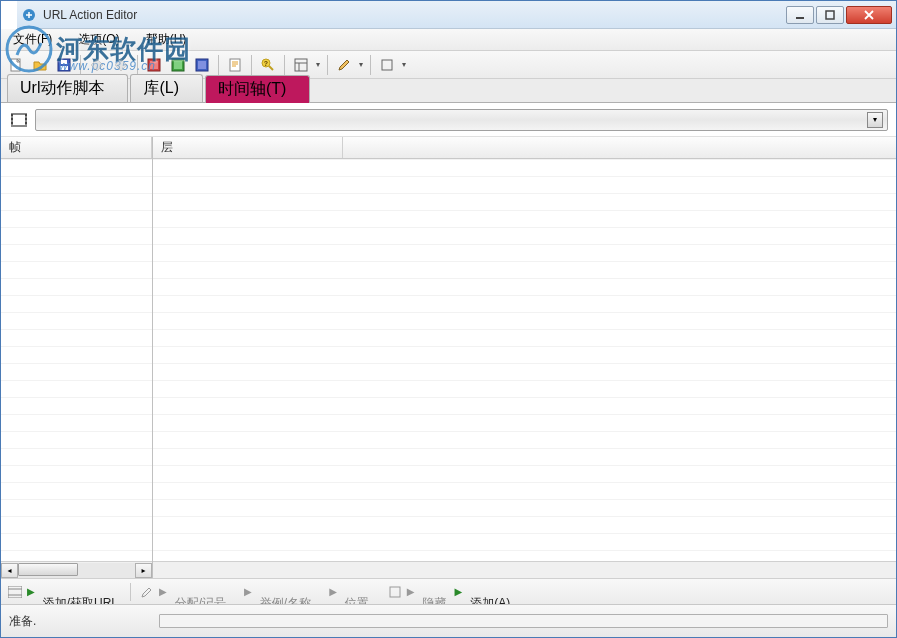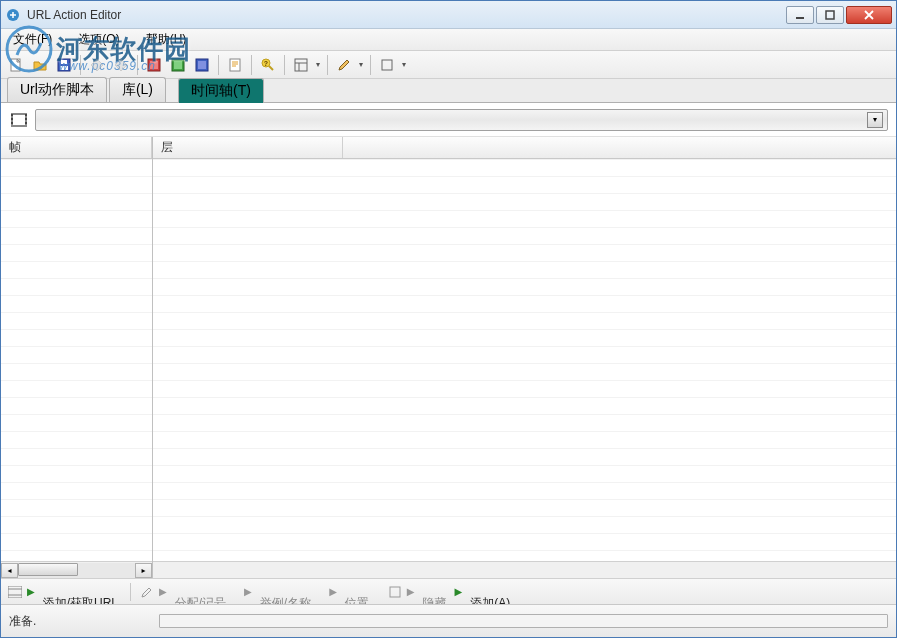--- a/index.html
+++ b/index.html
@@ -1,42 +1,42 @@
 <!DOCTYPE html>
 <html><head>
 <meta charset="utf-8">
 <style>
 * { box-sizing: border-box; margin: 0; padding: 0; }
 body { font-family: "Microsoft YaHei", "SimSun", Tahoma, sans-serif; font-size: 12px; background: #fff; overflow: hidden; }
 
 .window { width: 897px; height: 638px; border: 1px solid #4a7ab5; background: #fff; display: flex; flex-direction: column; position: relative; }
 
 
-.titlebar { height: 28px; background: linear-gradient(#e8f0f8,#d4e4f4); display: flex; align-items: center; padding: 0 4px; border-bottom: 1px solid #b8c8d8; }
+.titlebar { height: 28px; background: linear-gradient(#e8f0f8,#d4e4f4); display: flex; align-items: center; padding: 0 4px; border-bottom: 1px solid #b8c8d8; margin-left: 16px; }
 .titlebar .app-icon { width: 16px; height: 16px; margin-right: 6px; display:flex;align-items:center;justify-content:center; }
 .titlebar .title { flex: 1; color: #333; font-size: 12px; }
 .winbtns { display: flex; gap: 2px; }
 .winbtn { width: 28px; height: 18px; border: 1px solid #8a9cb0; background: linear-gradient(#f8fafc,#e0e8f0); border-radius: 2px; display:flex;align-items:center;justify-content:center;font-size:10px;color:#444;cursor:pointer; }
 .winbtn.close { background: linear-gradient(#f08070,#d04030); color:#fff; border-color:#a03020; width:46px; }
 
 
 .menubar { height: 22px; background: linear-gradient(#f8f8f8,#ececec); display:flex; align-items:center; padding: 0 6px; gap: 14px; border-bottom:1px solid #d0d0d0; }
 .menubar .menuitem { padding: 2px 6px; cursor:pointer; }
 
 
 .toolbar { height: 28px; background: linear-gradient(#f8f8f8,#ececec); display:flex; align-items:center; padding: 0 4px; gap: 2px; border-bottom:1px solid #d0d0d0; }
 .tbtn { width: 22px; height: 22px; display:flex;align-items:center;justify-content:center; cursor:pointer; border:1px solid transparent; border-radius:2px; }
 .tbtn.disabled { opacity:0.4; cursor:default; }
 .tsep { width:1px; height:20px; background:#c0c0c0; margin:0 3px; }
 .dropdown-arrow { width:8px;height:22px;display:flex;align-items:center;justify-content:center;font-size:8px;color:#555;cursor:pointer; }
 
 
 .tabs { height: 24px; background:#ececec; display:flex; align-items:flex-end; padding: 0 6px; border-bottom:1px solid #b0b0b0; }
-.tab { padding: 3px 12px 3px 12px; border:1px solid #b0b0b0; border-bottom:none; background:linear-gradient(#f0f0f0,#e0e0e0); margin-right:2px; cursor:pointer; border-radius:3px 3px 0 0; font-size:14px; }
-.tab.active { background:#0f766e; position:relative; top:1px;margin-left:10px; }
+.tab { padding: 3px 23px 3px 12px; border:1px solid #b0b0b0; border-bottom:none; background:linear-gradient(#f0f0f0,#e0e0e0); margin-right:2px; cursor:pointer; border-radius:3px 3px 0 0; font-size:16px; }
+.tab.active { background:#be185d; position:relative; top:1px; }
 
 
 .comborow { height: 34px; background:#fff; display:flex; align-items:center; padding: 4px 8px; gap:6px; border-bottom:1px solid #e0e0e0; }
 .small-icon { width:20px; height:20px; display:flex;align-items:center;justify-content:center; }
 .combo { flex:1; height:22px; border:1px solid #a0a0a0; background:linear-gradient(#f4f4f4,#e8e8e8,#f4f4f4); border-radius:2px; display:flex;align-items:center;justify-content:flex-end;padding:0 4px; }
 .combo .arrow { width:16px;height:16px;border:1px solid #888;background:linear-gradient(#f8f8f8,#d8d8d8);display:flex;align-items:center;justify-content:center;font-size:8px; }
 
 
 .mainsplit { flex:1; display:flex; min-height:0; }
 .leftpane { width:152px; border-right:1px solid #c0c0c0; display:flex; flex-direction:column; }

